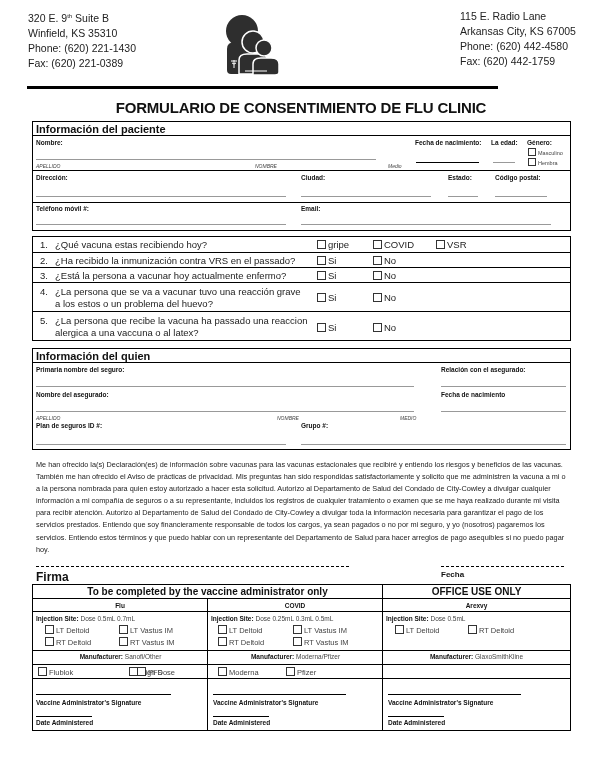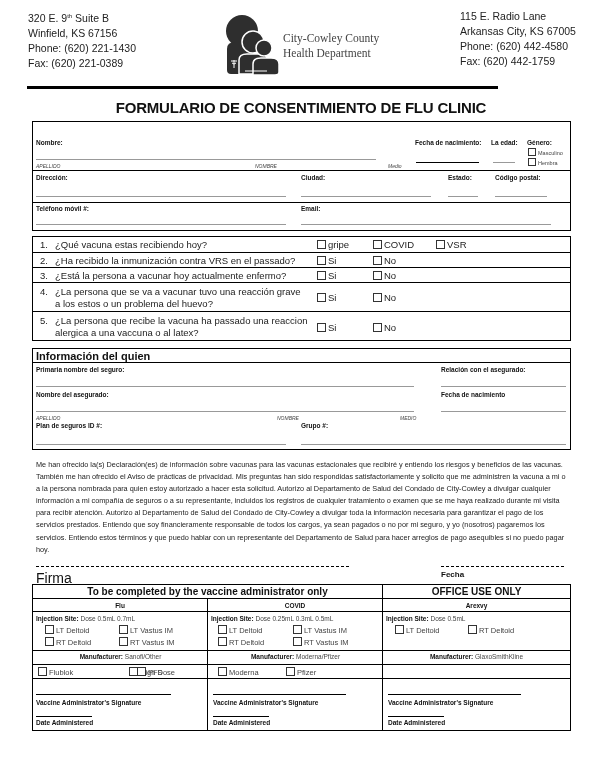--- a/index.html
+++ b/index.html
@@ -44,54 +44,51 @@
   .tcell { position: absolute; border-right: 1px solid #000; }
   .small { font-size: 6.5px; color: #444; }
   .bold6 { font-size: 6.5px; font-weight: bold; color: #111; }
   .opt8 { font-size: 7.5px; color: #444; position: absolute; }
 </style>
 </head>
 <body>
 
 <div class="abs addr addr-left">
   <div><span>320 E. 9</span><sup>th</sup><span> Suite B</span></div>
-  <div>Winfield, KS 67156</div>
+  <div>Winfield, KS 35310</div>
   <div>Phone: (620) 221-1430</div>
   <div>Fax: (620) 221-0389</div>
 </div>
 
 <div class="abs logo">
   <svg width="58" height="62" viewBox="0 0 58 62" style="position:absolute;left:0;top:0;">
     <circle cx="17" cy="17" r="16" fill="#2e2e2e"></circle>
     <path d="M2 35 Q2 28 10 28 L28 28 L28 60 L6 60 Q2 60 2 56 Z" fill="#2e2e2e"></path>
     <circle cx="28" cy="28" r="11" fill="#2e2e2e" stroke="#fff" stroke-width="1.5"></circle>
     <path d="M14 58 L14 46 Q14 40 22 40 L36 40 Q42 40 42 46 L42 60 L14 60 Z" fill="#2e2e2e" stroke="#fff" stroke-width="1.5"></path>
     <circle cx="39" cy="34" r="8" fill="#2e2e2e" stroke="#fff" stroke-width="1.5"></circle>
     <path d="M28 60 L28 50 Q28 44 36 44 L46 44 Q54 44 54 50 L54 58 Q54 61 50 61 L28 61 Z" fill="#2e2e2e" stroke="#fff" stroke-width="1.5"></path>
     <line x1="20" y1="57" x2="42" y2="57" stroke="#fff" stroke-width="1"></line>
     <path d="M9 46 L9 54 M6 47 L12 47 M7 49 Q9 51 11 49" stroke="#fff" stroke-width="1" fill="none"></path>
   </svg>
-  <div class="logo-text">
-    <div>City-Cowley County</div>
-    <div>Health Department</div>
-  </div>
 </div>
 
 <div class="abs addr addr-right">
   <div>115 E. Radio Lane</div>
   <div>Arkansas City, KS 67005</div>
   <div>Phone: (620) 442-4580</div>
   <div>Fax: (620) 442-1759</div>
 </div>
 
 <div class="abs header-rule"></div>
 
 <div class="abs title">FORMULARIO DE CONSENTIMIENTO DE FLU CLINIC</div>
 
 <div class="box" style="left:32px;top:121px;width:539px;height:110px;">
+  <div class="section-title">Información del paciente</div>
 
   <span class="lbl" style="left:3px;top:17px;">Nombre:</span>
   <div class="line" style="left:3px;top:37px;width:340px;"></div>
   <span class="sub" style="left:3px;top:41px;">APELLIDO</span>
   <span class="sub" style="left:222px;top:41px;">NOMBRE</span>
   <span class="sub" style="left:355px;top:41px;">Medio</span>
 
   <span class="lbl" style="left:382px;top:17px;">Fecha de nacimiento:</span>
   <div class="blackline" style="left:383px;top:40px;width:63px;"></div>
   <span class="lbl" style="left:458px;top:17px;">La edad:</span>
@@ -177,21 +174,21 @@
 
   <span class="lbl" style="left:3px;top:73px;">Plan de seguros ID #:</span>
   <div class="line" style="left:3px;top:95px;width:250px;"></div>
   <span class="lbl" style="left:268px;top:73px;">Grupo #:</span>
   <div class="line" style="left:268px;top:95px;width:265px;"></div>
 </div>
 
 <div class="abs para">Me han ofrecido la(s) Declaración(es) de información sobre vacunas para las vacunas estacionales que recibiré y entiendo los riesgos y beneficios de las vacunas. También me han ofrecido el Aviso de prácticas de privacidad. Mis preguntas han sido respondidas satisfactoriamente y solicito que me administren la vacuna a mi o a la persona nombrada para quien estoy autorizado a hacer esta solicitud. Autorizo al Departamento de Salud del Condado de City-Cowley a divulgar cualquier información a mi compañía de seguros o a su representante, incluidos los registros de cualquier tratamiento o examen que se me haya realizado durante mi visita para recibir atención. Autorizo al Departamento de Salud del Condado de City-Cowley a divulgar toda la información necesaria para garantizar el pago de los servicios prestados. Entiendo que soy financieramente responsable de todos los cargos, ya sean pagados o no por mi seguro, y yo (nosotros) pagaremos los servicios. Entiendo estos términos y que puedo hablar con un representante del Departamento de Salud para hacer arreglos de pago asequibles si no puedo pagar hoy.</div>
 
 <div class="abs" style="left:36px;top:566px;width:313px;height:1px;border-top:1px dashed #000;"></div>
-<span class="abs" style="left:36px;top:570px;font-size:14px;font-weight:normal;">Firma</span>
+<span class="abs" style="left:36px;top:570px;font-size:12px;font-weight:bold;">Firma</span>
 <div class="abs" style="left:441px;top:566px;width:123px;height:1px;border-top:1px dashed #000;"></div>
 <span class="abs" style="left:441px;top:570px;font-size:8px;font-weight:bold;">Fecha</span>
 
 <div class="box" style="left:32px;top:584px;width:539px;height:147px;">
 
   <div class="abs" style="left:350px;top:0;width:187px;height:14px;border-bottom:1px solid #000;text-align:center;font-size:10px;font-weight:bold;line-height:14px;">OFFICE USE ONLY</div>
   <div class="abs" style="left:0;top:0;width:350px;height:14px;border-right:1px solid #000;border-bottom:1px solid #000;text-align:center;font-size:10px;font-weight:bold;line-height:14px;">To be completed by the vaccine administrator only</div>
 
   <div class="abs bold6" style="left:0;top:14px;width:175px;height:13px;border-right:1px solid #000;border-bottom:1px solid #000;text-align:center;line-height:13px;">Flu</div>
   <div class="abs bold6" style="left:175px;top:14px;width:175px;height:13px;border-right:1px solid #000;border-bottom:1px solid #000;text-align:center;line-height:13px;">COVID</div>

